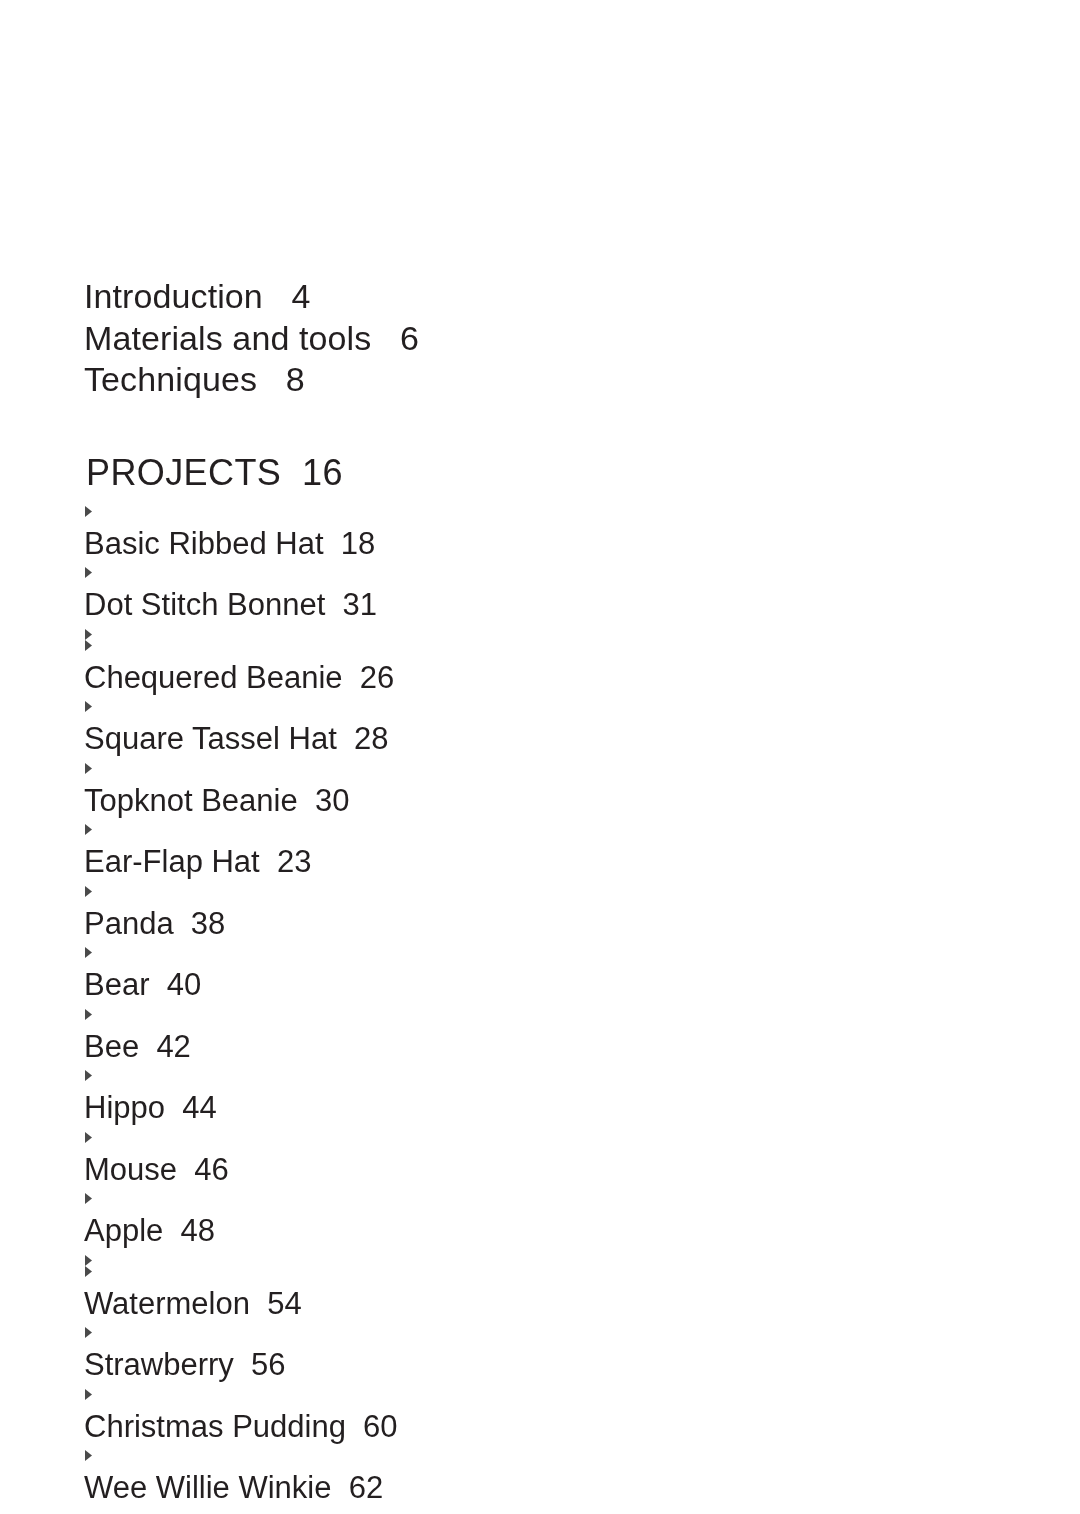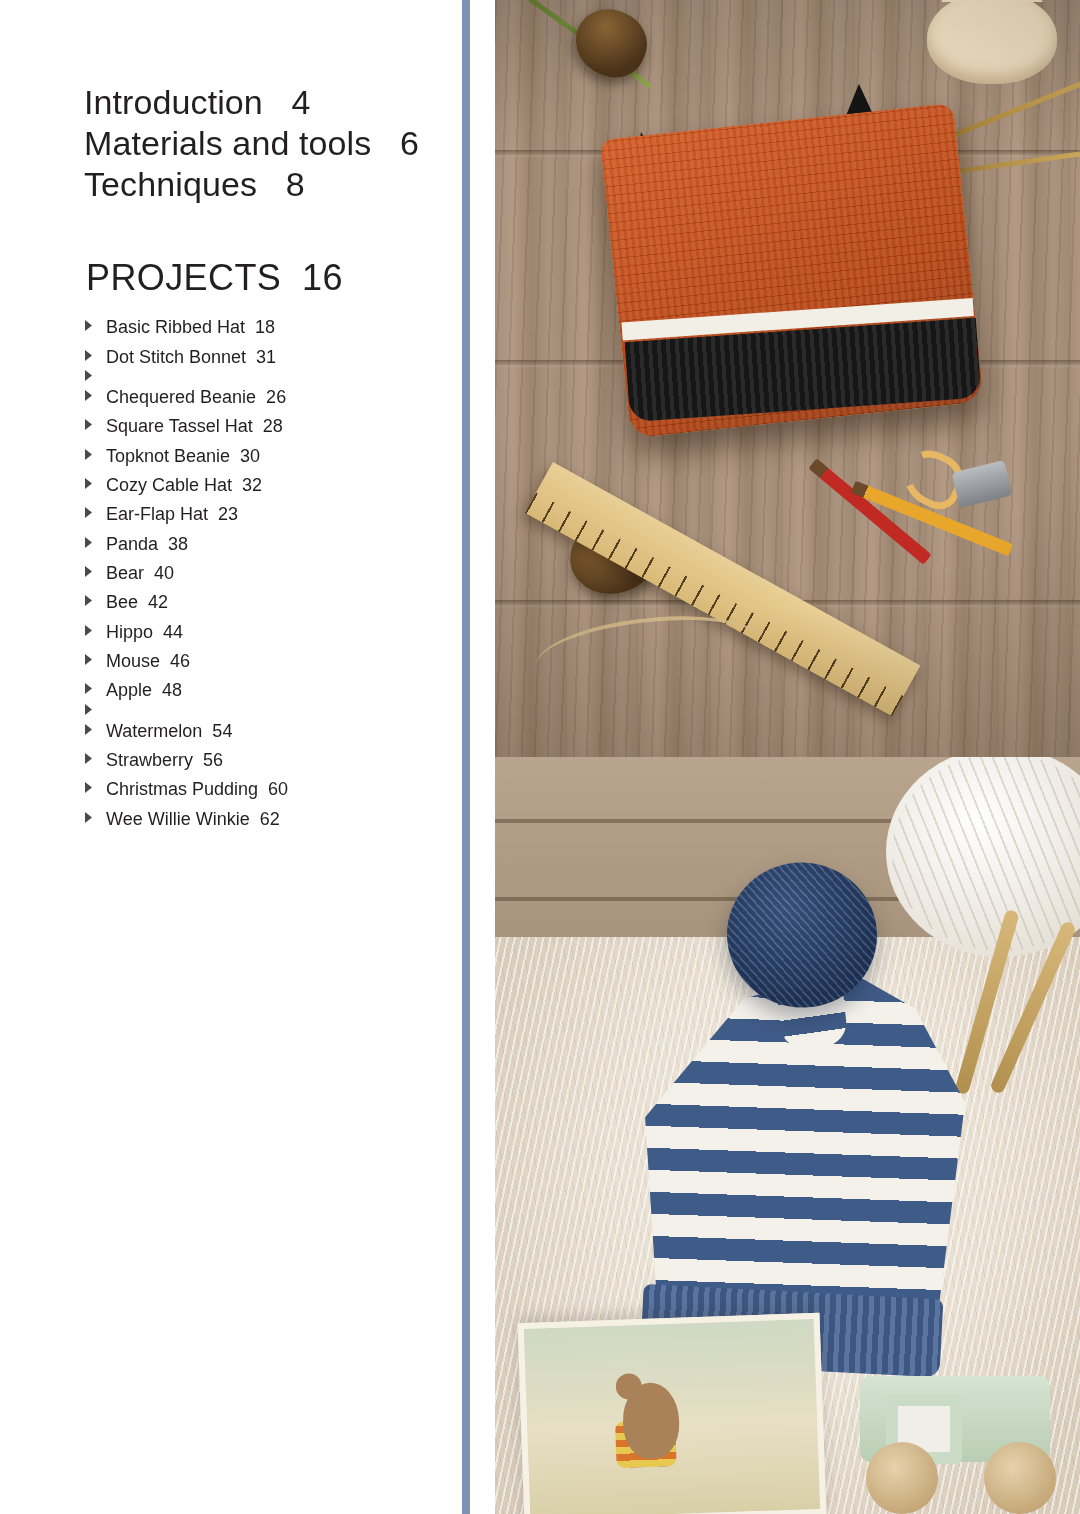--- a/index.html
+++ b/index.html
@@ -12,20 +12,21 @@
     height: 1514px;
     font-family: "Liberation Sans", sans-serif;
     overflow: hidden;
     position: relative;
   }
 
   .page {
     position: absolute;
     inset: 0;
     display: flex;
+    align-items: flex-end;
   }
 
   
   .toc {
     width: 462px;
     flex: 0 0 462px;
     box-sizing: border-box;
     padding: 82px 40px 0 84px;
     color: #231f20;
   }
@@ -49,24 +50,25 @@
   }
 
   ul.projects {
     list-style: none;
     margin: 0;
     padding: 0;
   }
   ul.projects li {
     display: flex;
     align-items: baseline;
-    font-size: 18px;
+    font-size: 31px;
     line-height: 1.63;
     white-space: pre;
     color: #231f20;
+    flex-direction: column;
   }
   .bullet {
     flex: 0 0 auto;
     width: 22px;
     color: #4a4a4a;
     font-size: 15px;
     line-height: 1;
     position: relative;
     top: -2px;
   }
@@ -476,23 +478,20 @@
             </svg></span></li>
       <li><span class="bullet"><svg width="9" height="11" viewBox="0 0 9 11">
               <path d="M1 0 L8 5.5 L1 11 Z" fill="#4a4a4a"></path>
             </svg></span><span>Chequered Beanie  26</span></li>
       <li><span class="bullet"><svg width="9" height="11" viewBox="0 0 9 11">
               <path d="M1 0 L8 5.5 L1 11 Z" fill="#4a4a4a"></path>
             </svg></span><span>Square Tassel Hat  28</span></li>
       <li><span class="bullet"><svg width="9" height="11" viewBox="0 0 9 11">
               <path d="M1 0 L8 5.5 L1 11 Z" fill="#4a4a4a"></path>
             </svg></span><span>Topknot Beanie  30</span></li>
-      <li><span class="bullet"><svg width="9" height="11" viewBox="0 0 9 11">
-              <path d="M1 0 L8 5.5 L1 11 Z" fill="#4a4a4a"></path>
-            </svg></span><span>Cozy Cable Hat  32</span></li>
       <li><span class="bullet"><svg width="9" height="11" viewBox="0 0 9 11">
               <path d="M1 0 L8 5.5 L1 11 Z" fill="#4a4a4a"></path>
             </svg></span><span>Ear-Flap Hat  23</span></li>
       <li><span class="bullet"><svg width="9" height="11" viewBox="0 0 9 11">
               <path d="M1 0 L8 5.5 L1 11 Z" fill="#4a4a4a"></path>
             </svg></span><span>Panda  38</span></li>
       <li><span class="bullet"><svg width="9" height="11" viewBox="0 0 9 11">
               <path d="M1 0 L8 5.5 L1 11 Z" fill="#4a4a4a"></path>
             </svg></span><span>Bear  40</span></li>
       <li><span class="bullet"><svg width="9" height="11" viewBox="0 0 9 11">

